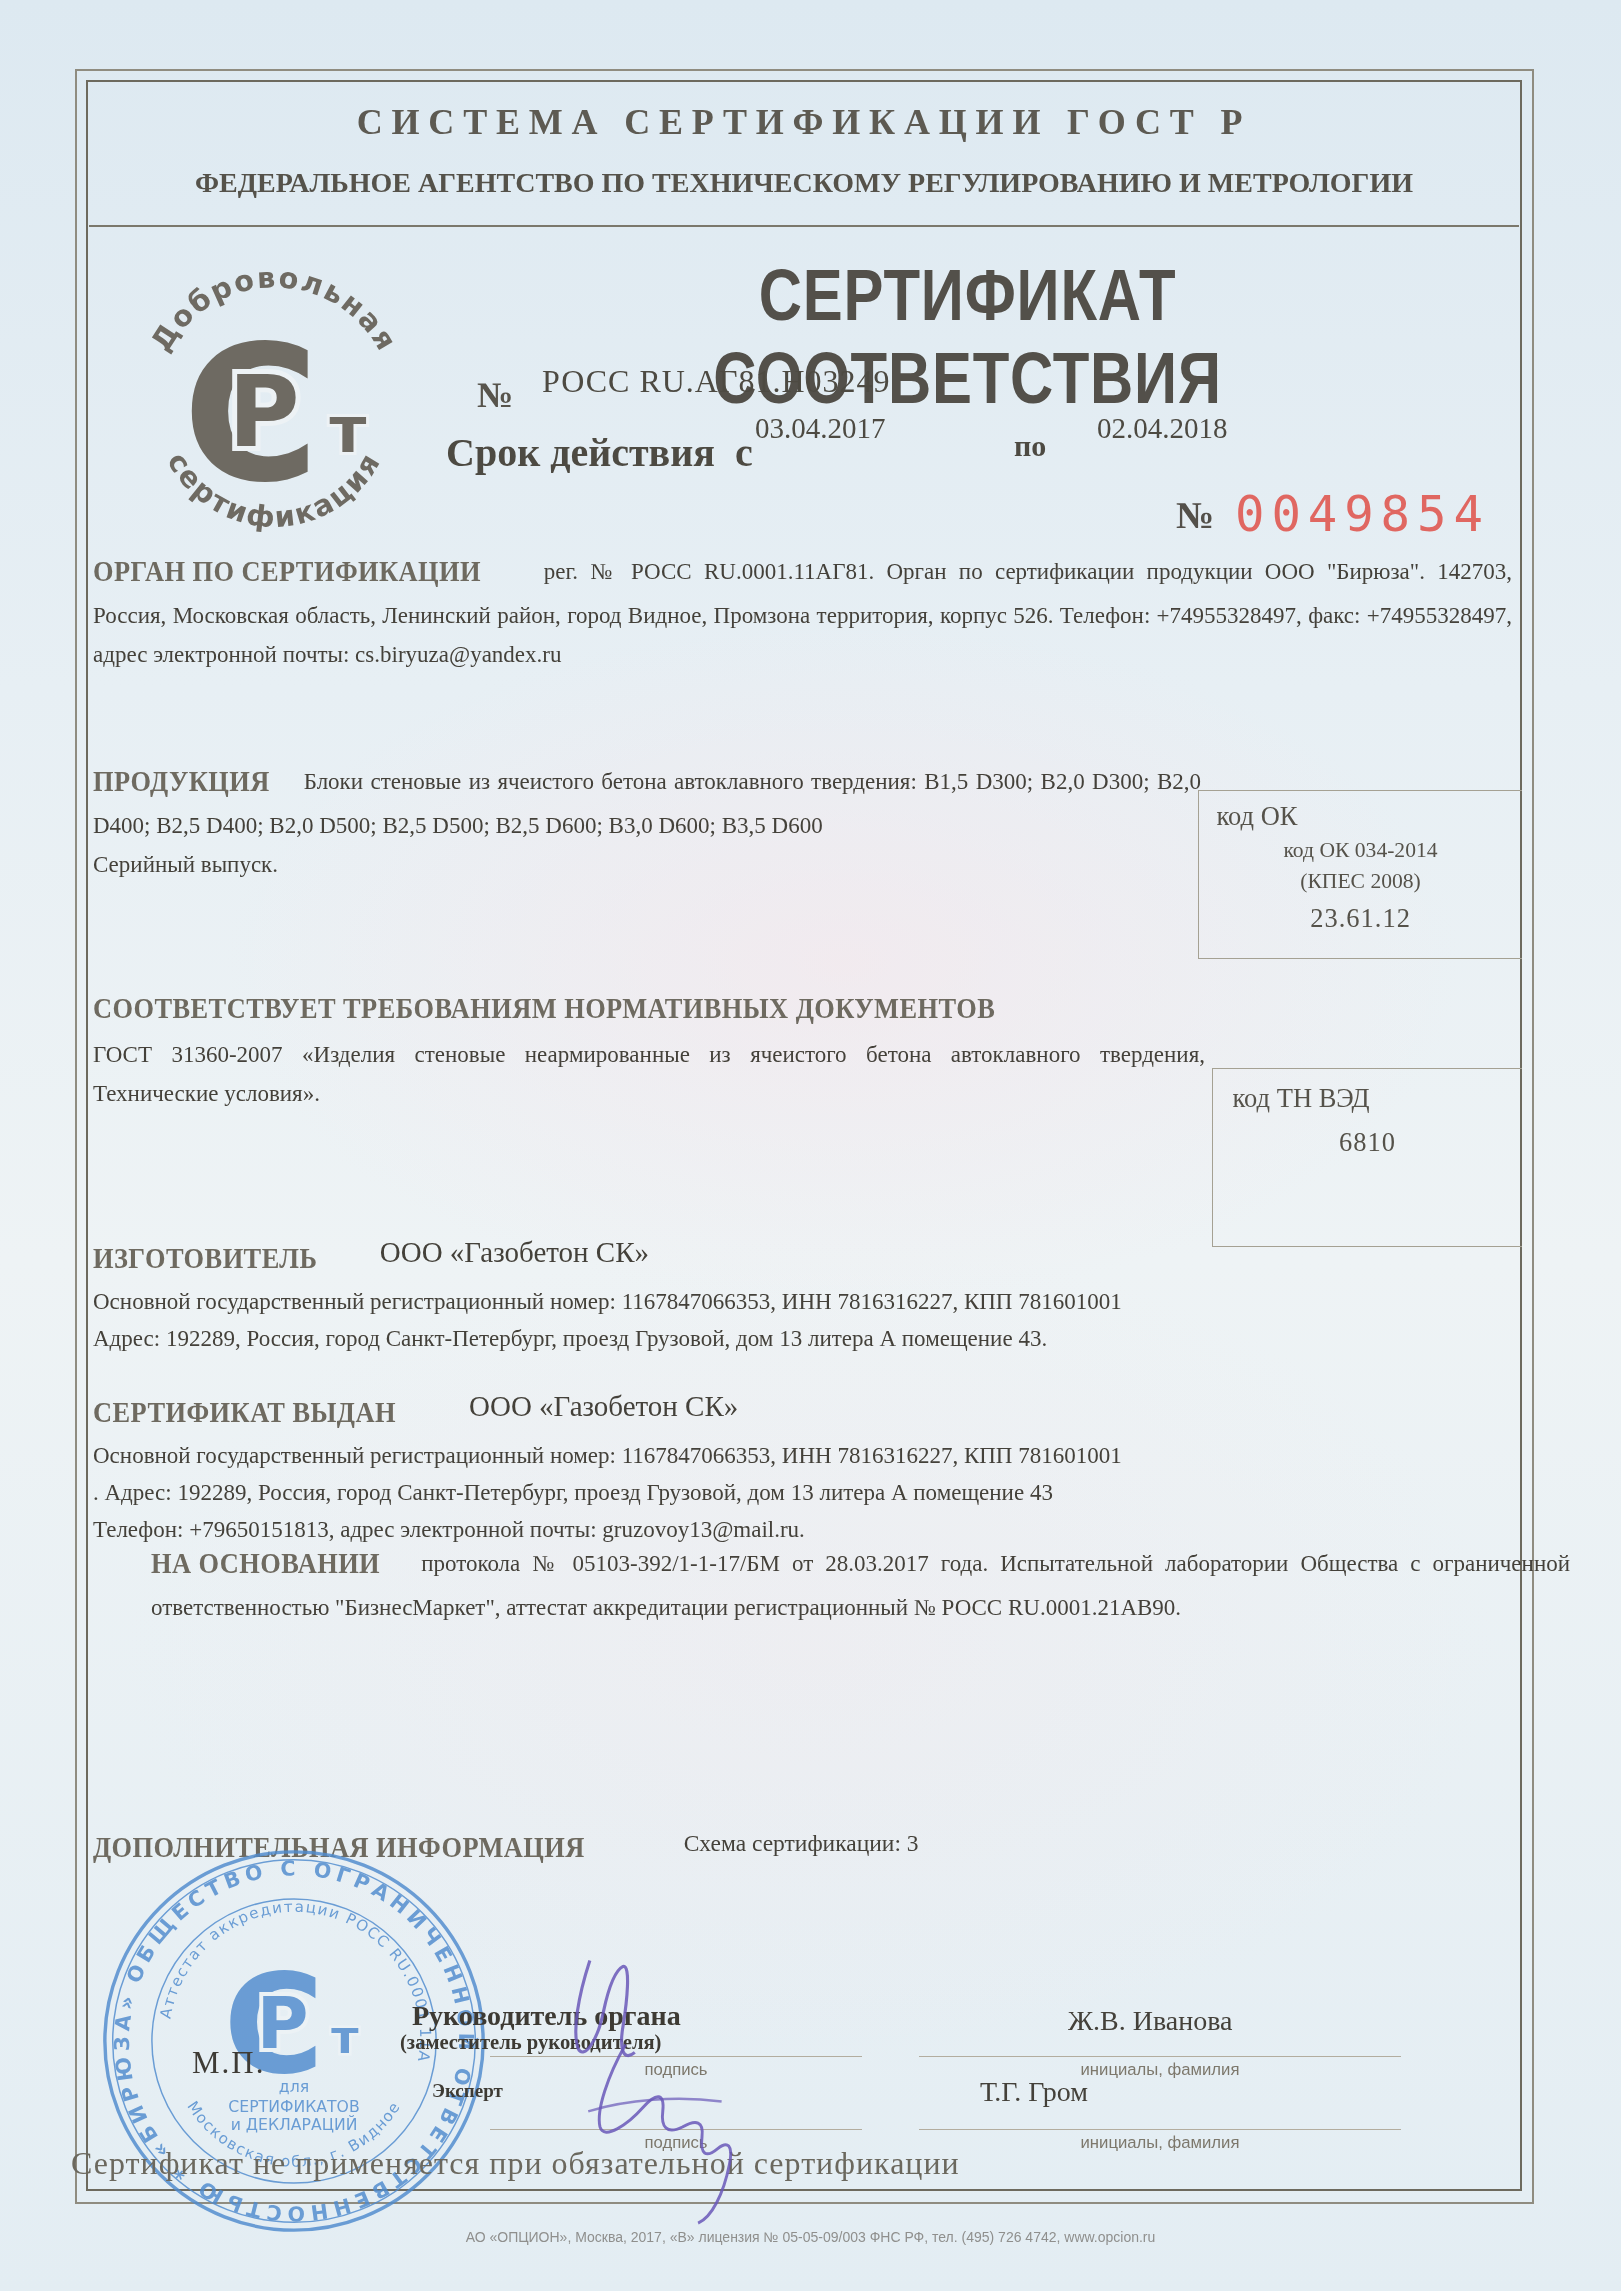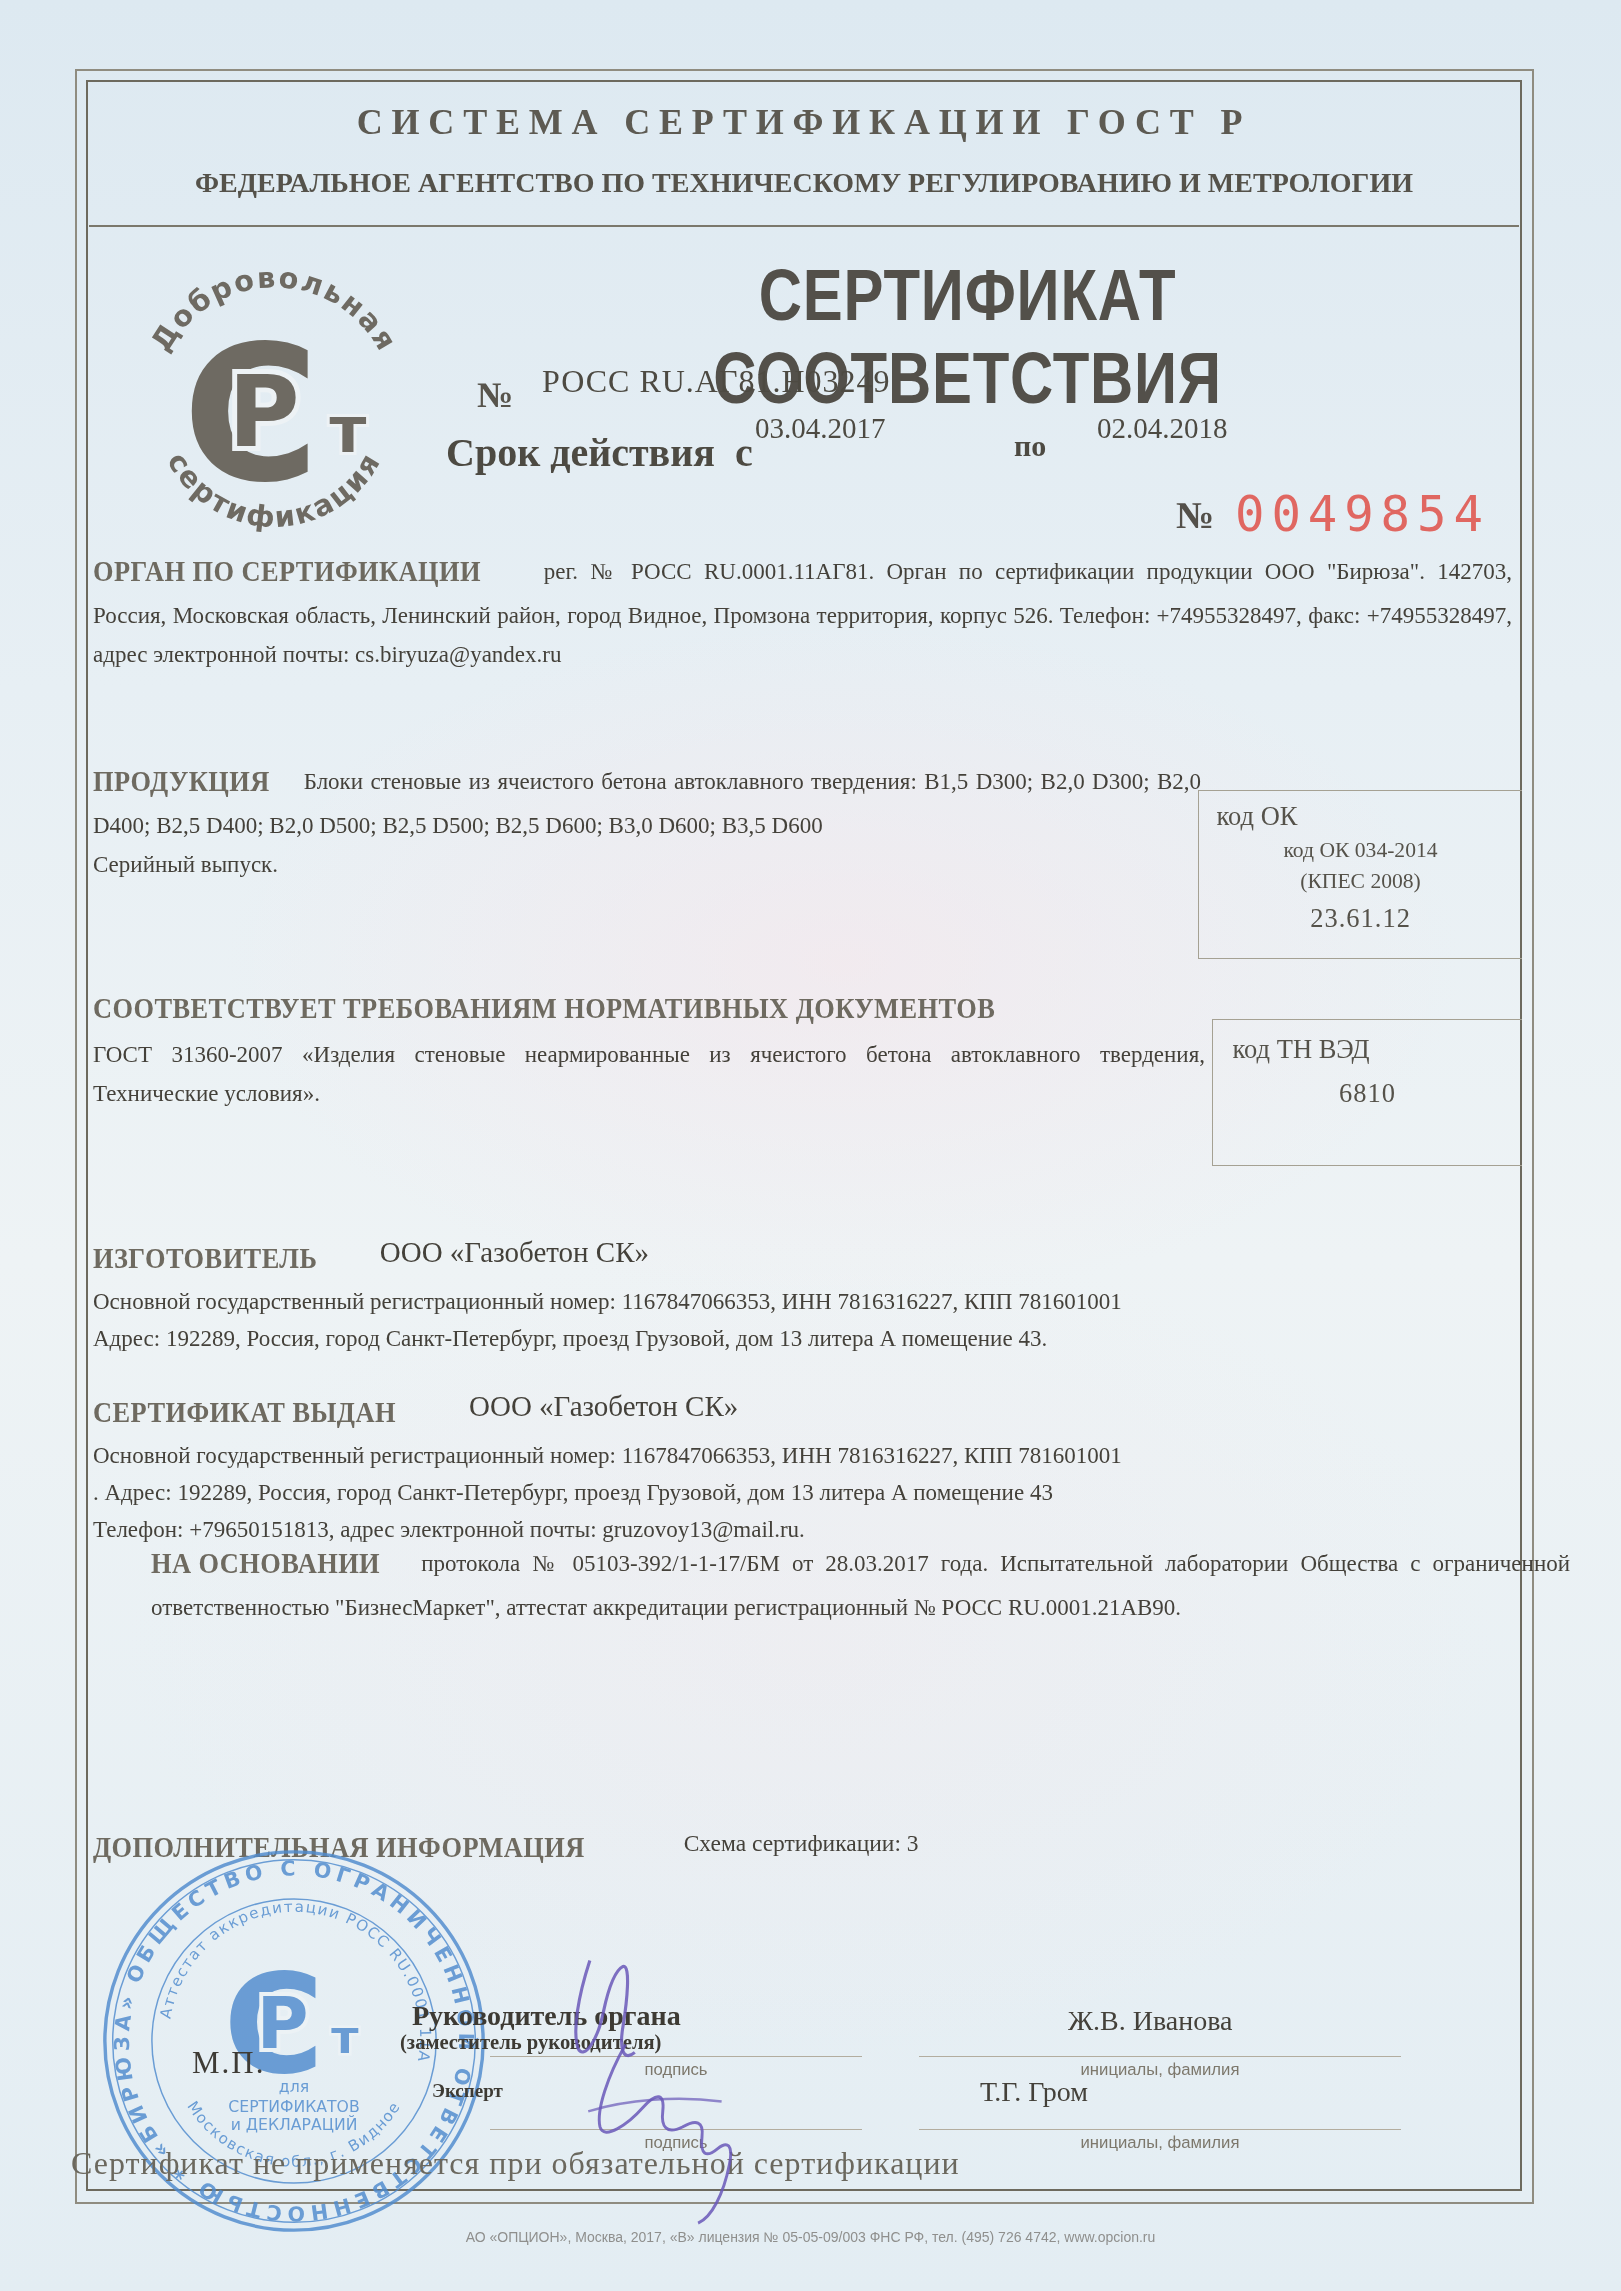--- a/index.html
+++ b/index.html
@@ -109,21 +109,21 @@
     <div class="cb-line">код ОК 034-2014</div>
     <div class="cb-line">(КПЕС 2008)</div>
     <div class="cb-value">23.61.12</div>
   </div>
 
   <div class="section" style="left:93px; top:982px; width:1112px;">
     <span class="sec-head block">СООТВЕТСТВУЕТ ТРЕБОВАНИЯМ НОРМАТИВНЫХ ДОКУМЕНТОВ</span>
     <span>ГОСТ 31360-2007 «Изделия стеновые неармированные из ячеистого бетона автоклавного твердения, Технические условия».</span>
   </div>
 
-  <div class="codebox" style="left:1212px; top:1019px; width:310px; height:147px; border-right:0;">
+  <div class="codebox" style="left:1212px; top:1068px; width:310px; height:179px; border-right:0;">
     <div class="cb-label" style="padding:13.7px 0 0 19.6px;">код ТН ВЭД</div>
     <div class="cb-value" style="margin-top:13.7px;">6810</div>
   </div>
 
   <div class="section" style="left:93px; top:1233px; width:1419px; text-align:left; line-height:1.62;">
     <div>
       <span class="sec-head">ИЗГОТОВИТЕЛЬ</span><span class="raised">ООО «Газобетон СК»</span>
     </div>
     <div>Основной государственный регистрационный номер: 1167847066353, ИНН 7816316227, КПП 781601001</div>
     <div>Адрес: 192289, Россия, город Санкт-Петербург, проезд Грузовой, дом 13 литера А помещение 43.</div>

